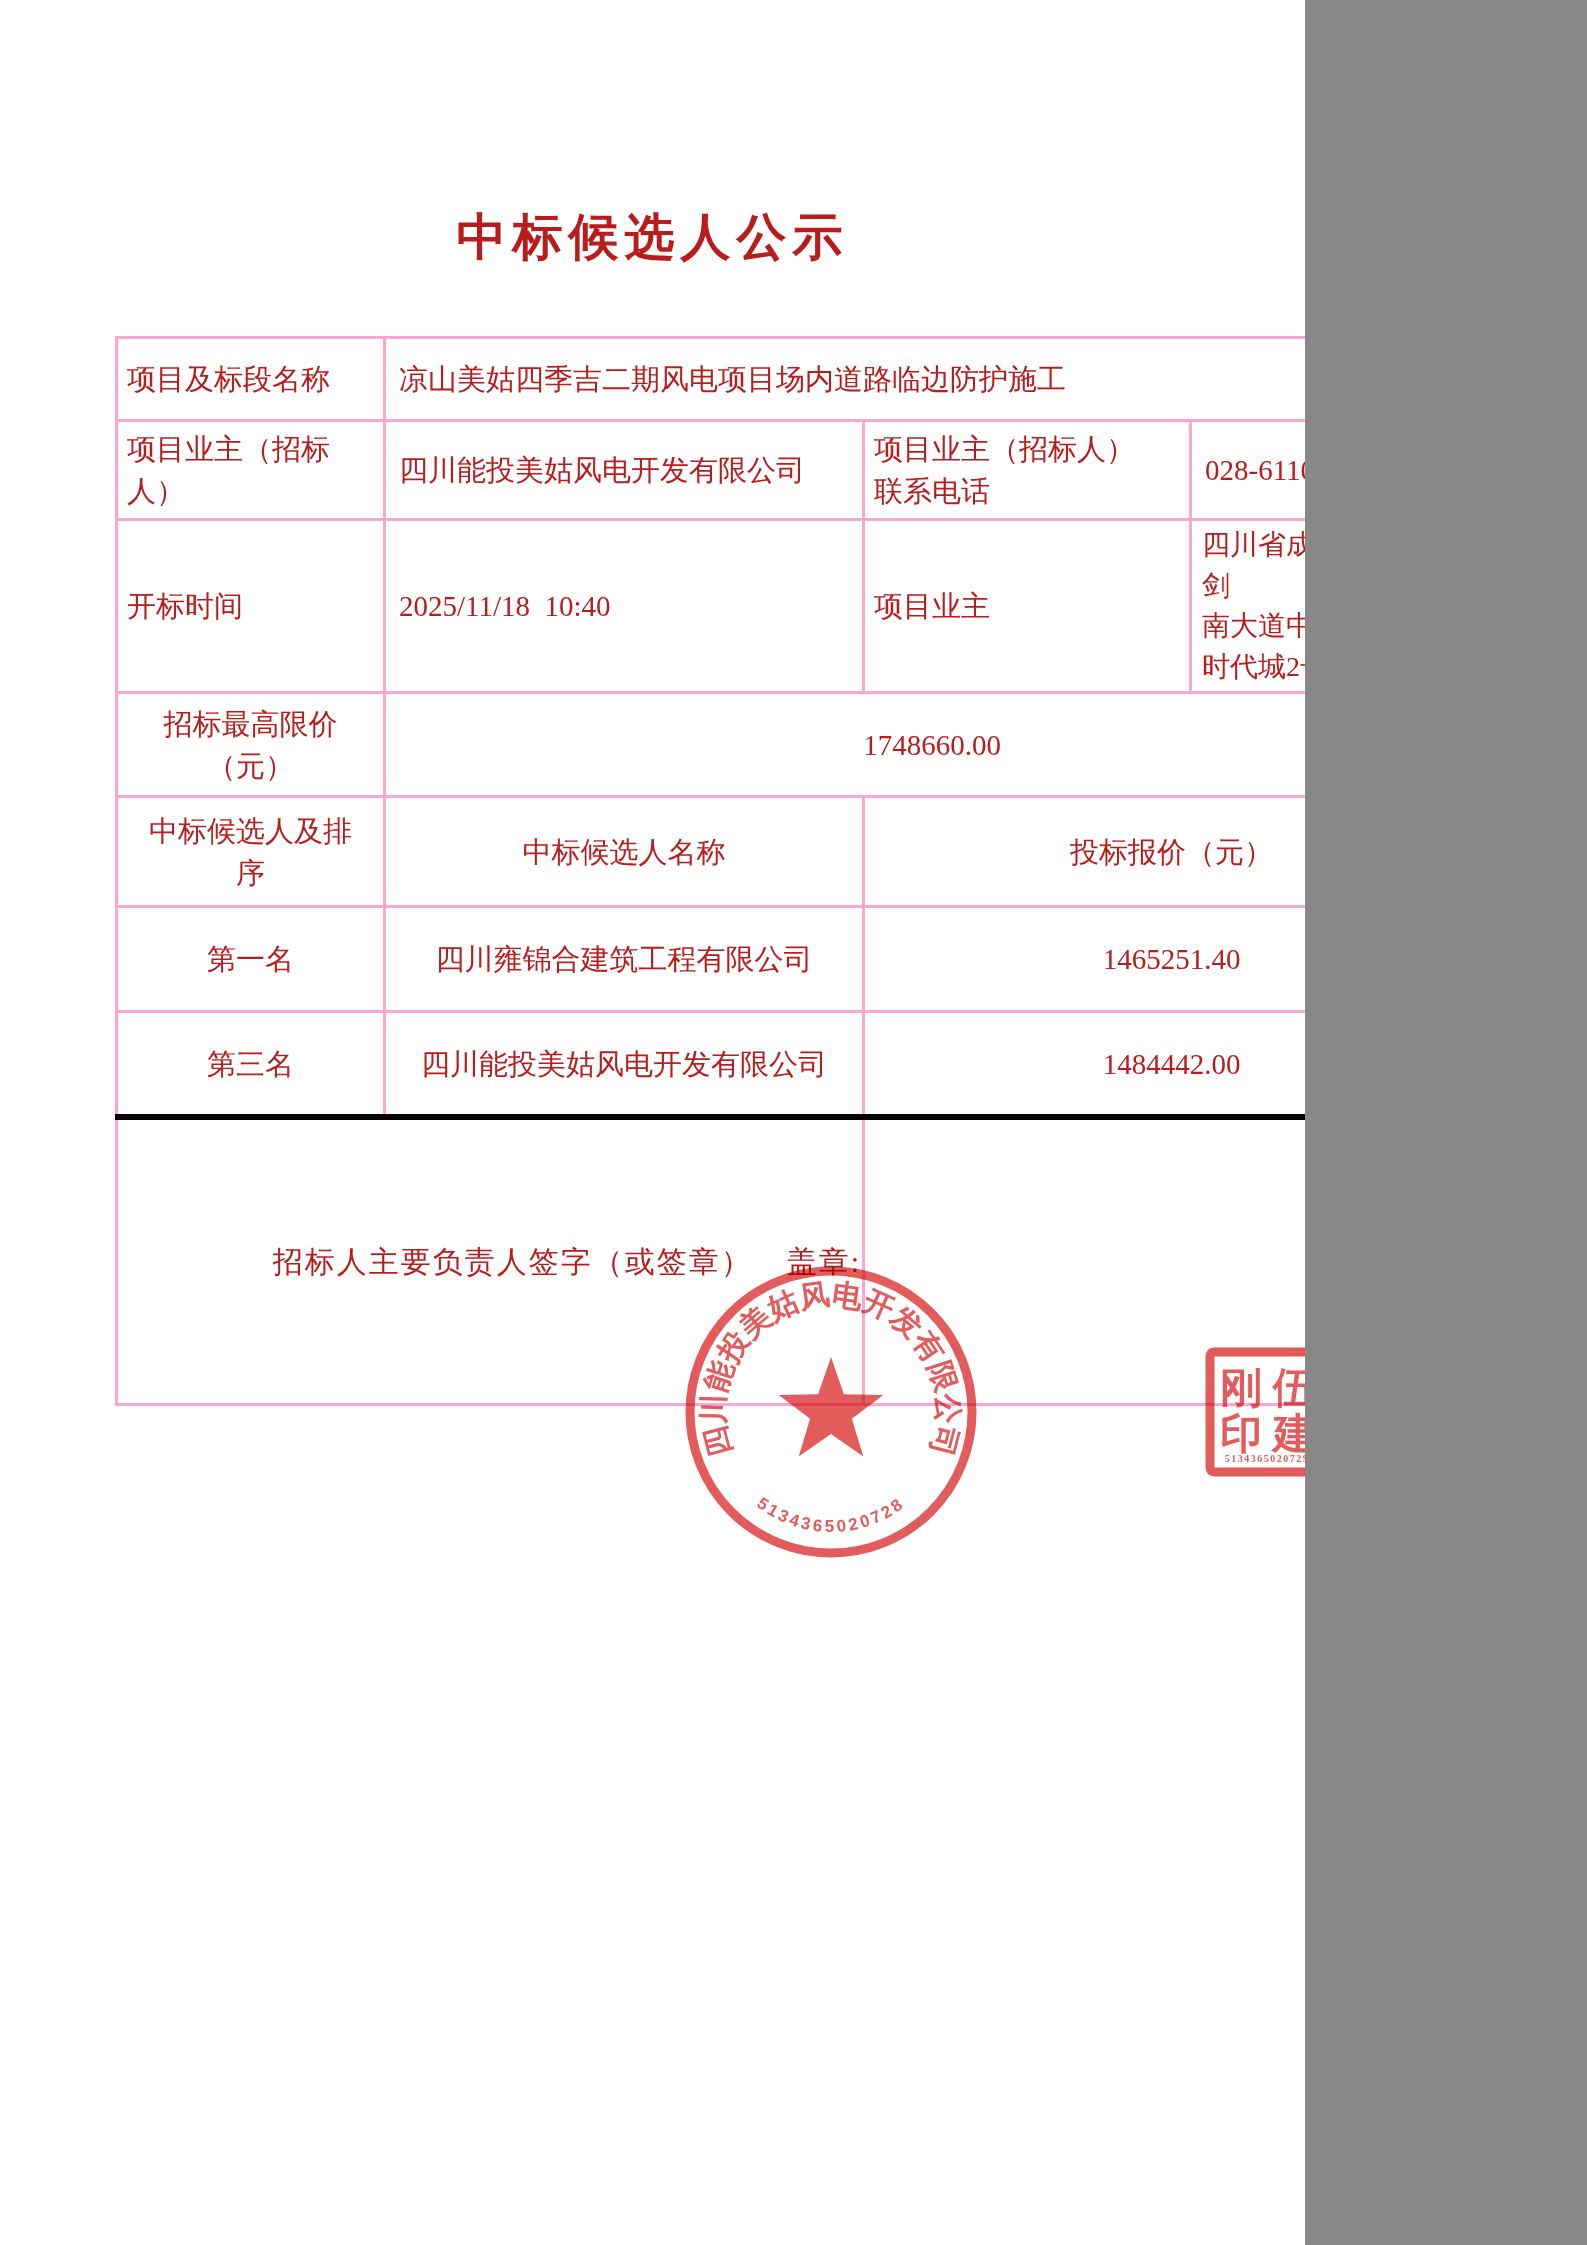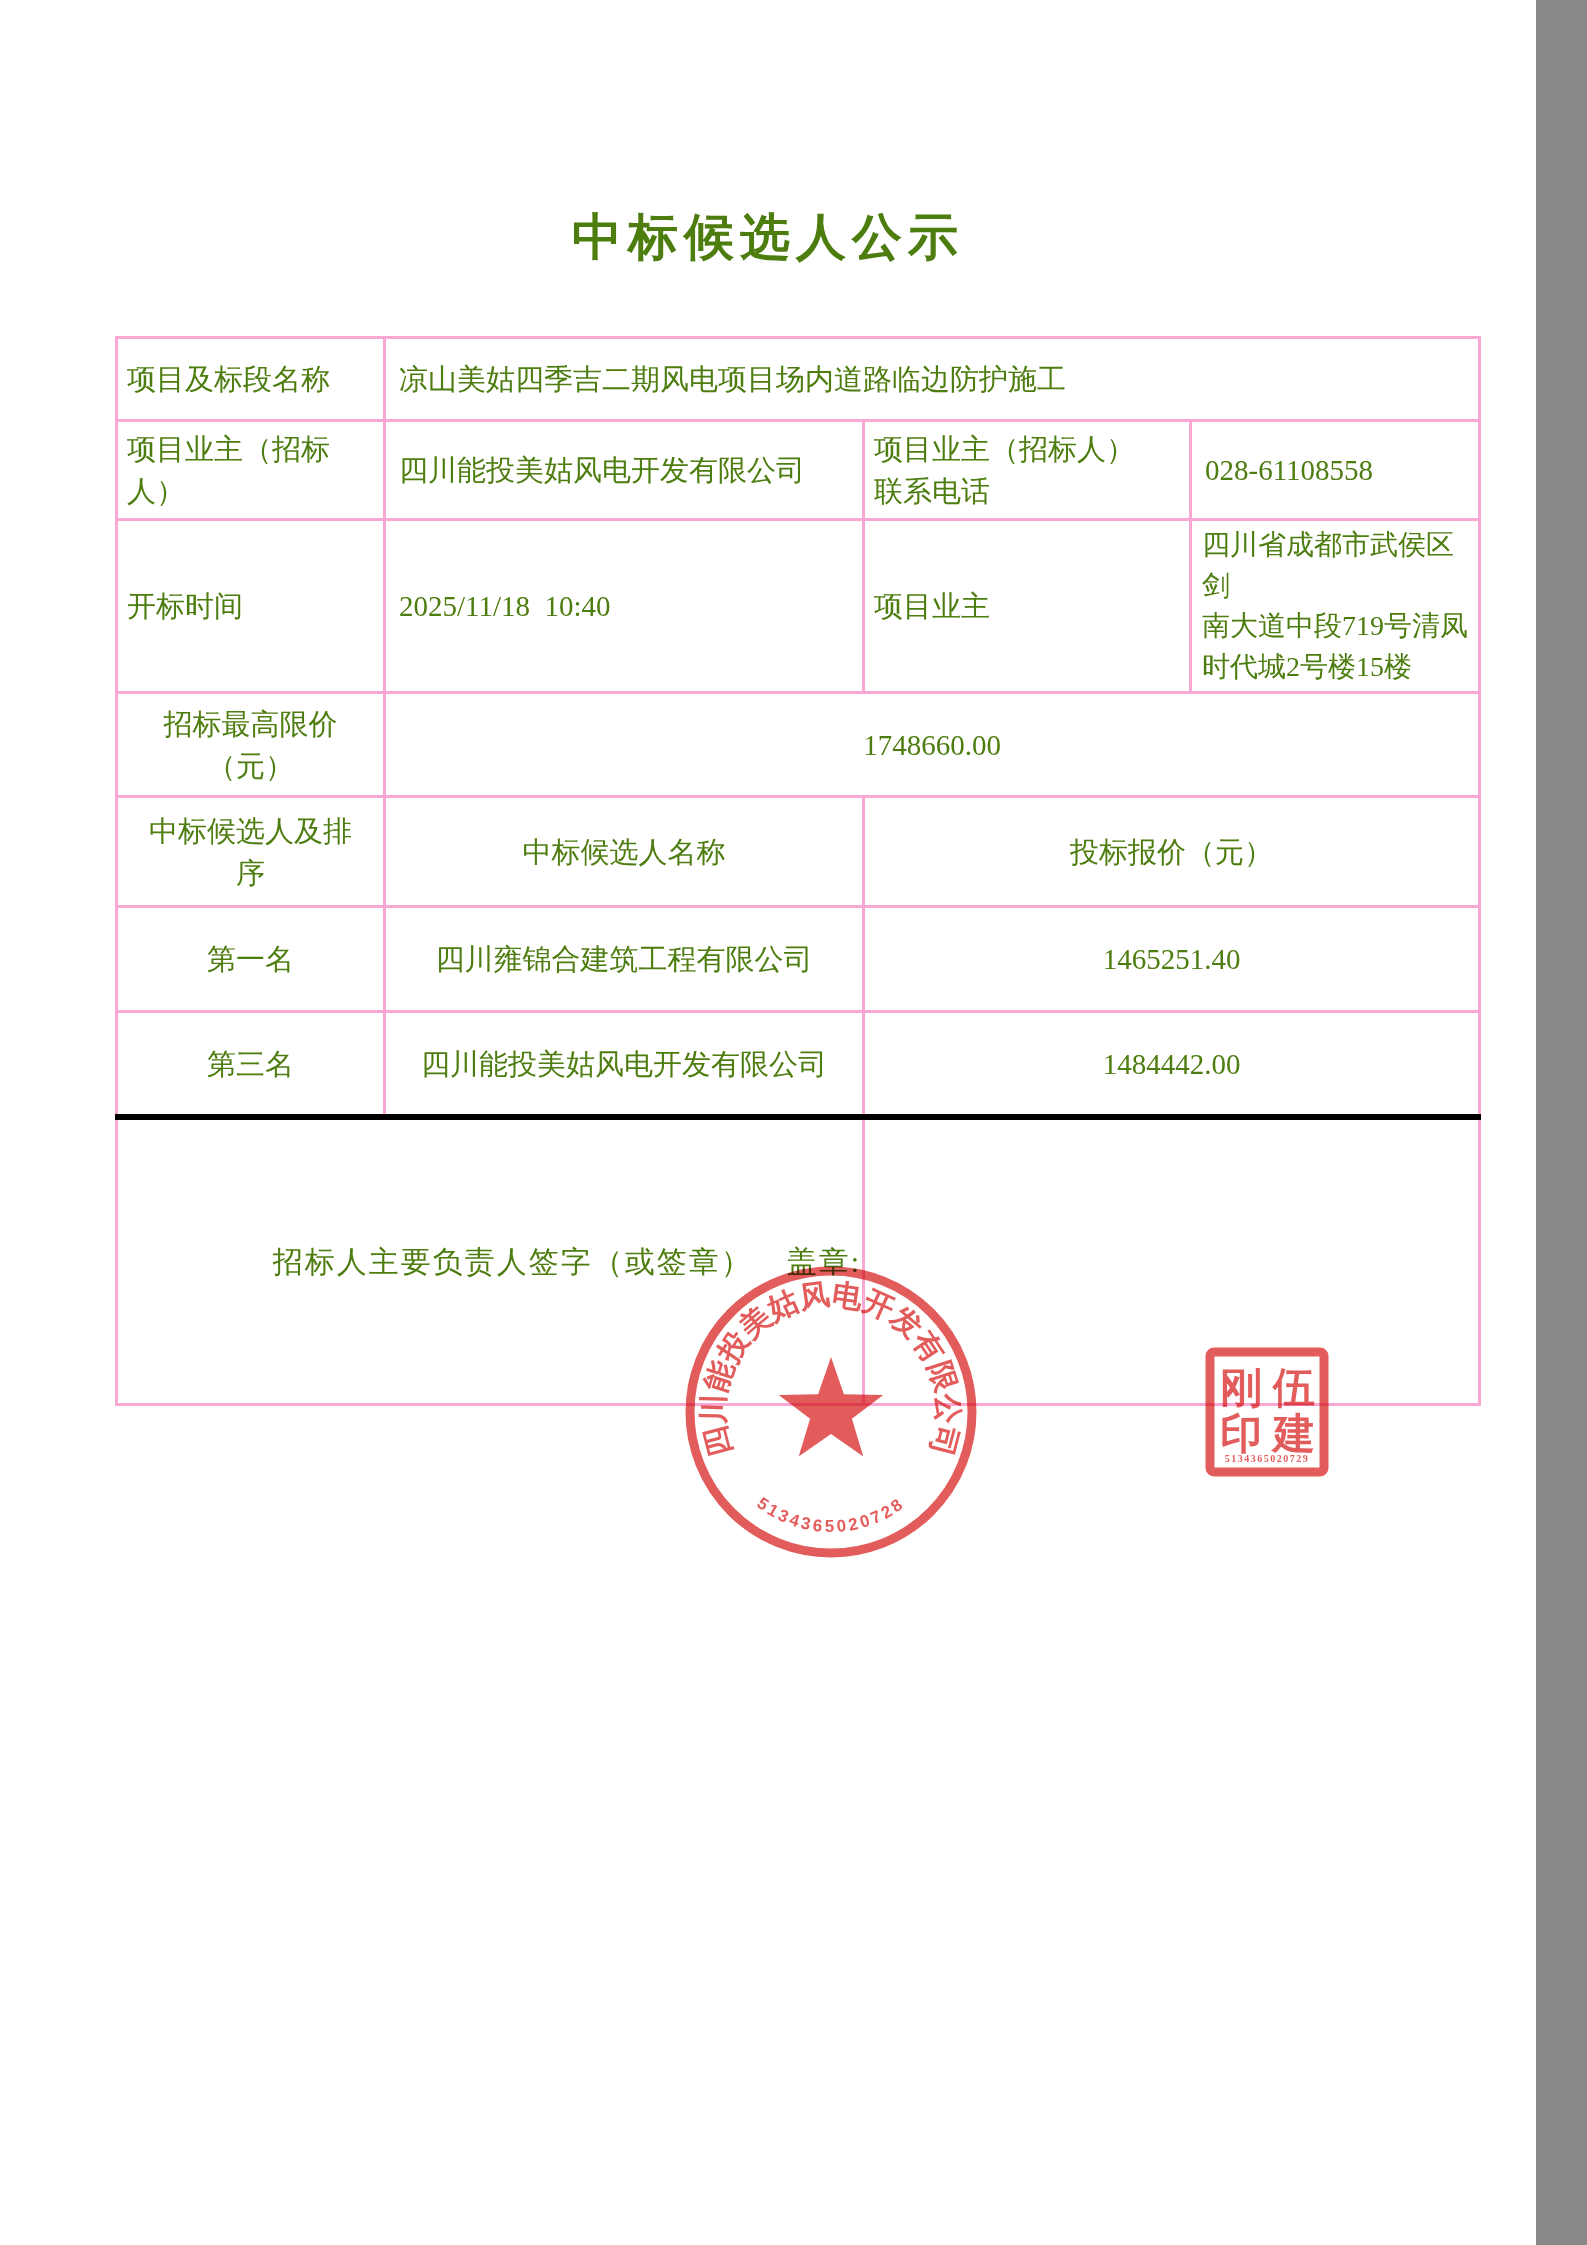--- a/index.html
+++ b/index.html
@@ -1,22 +1,22 @@
 <!DOCTYPE html>
 <html><head>
 <meta charset="utf-8">
 <style>
   html,body{margin:0;padding:0;background:#888;}
   .page{
     position:relative;
-    width:1536px;height:2245px;
+    width:1305px;height:2245px;
     background:#ffffff;
     overflow:hidden;
     font-family:"Liberation Serif","DejaVu Serif",serif;
-    color:#4d7c0f;
+    color:#b91c1c;
   }
   .doc-title{
     position:absolute;
     top:204px;left:0;width:100%;
     text-align:center;
     font-family:"Liberation Sans","DejaVu Sans",sans-serif;
     font-weight:700;
     font-size:50px;
     letter-spacing:6px;
   }

